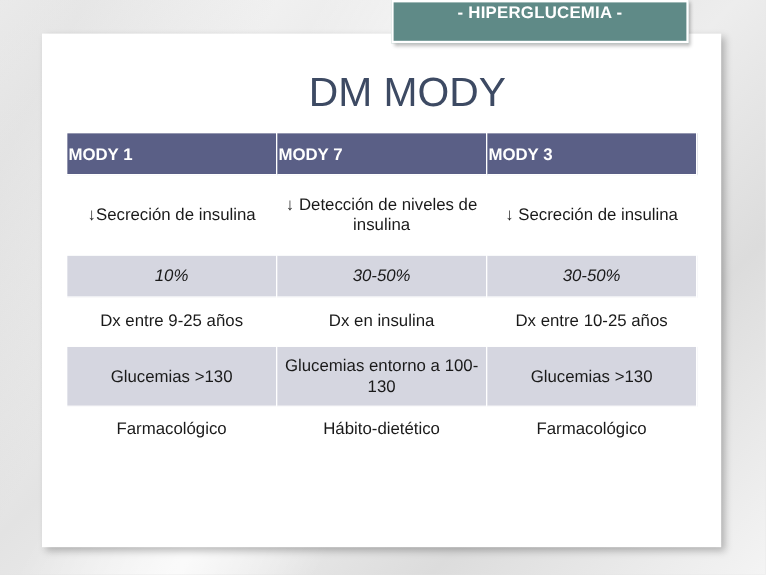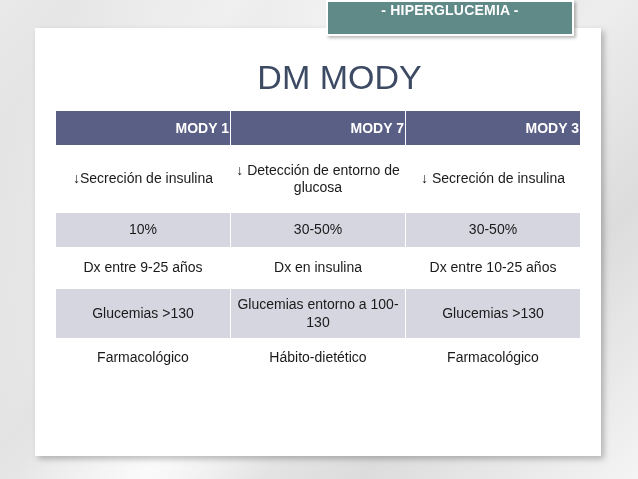--- a/index.html
+++ b/index.html
@@ -80,36 +80,36 @@
     border-collapse: collapse;
     table-layout: fixed;
   }
   table.mody th {
     background: #5a5f86;
     color: #ffffff;
     font-size: 14px;
     font-weight: bold;
     height: 32px;
     border: 1px solid #ffffff;
-    text-align: right;
+    text-align: left;
   }
   table.mody td {
     border: 1px solid #ffffff;
     text-align: center;
     font-size: 14px;
     color: #1a1a1a;
     padding: 7px 5px;
     line-height: 1.25;
     font-weight: normal;
   }
   tr.shade td { background: #d5d6e0; }
   tr.plain td { background: #ffffff; }
   tr.r-gene td { height: 20px; }
   tr.r-mech td { height: 52px; }
-  tr.r-prev td { height: 20px; }
+  tr.r-prev td { height: 20px; font-style: italic; }
   tr.r-age td  { height: 26px; }
   tr.r-gluc td { height: 34px; }
   tr.r-tx td   { height: 24px; }
 </style>
 </head>
 <body>
 
 <div class="slide">
 
   <div class="header-banner">
@@ -124,21 +124,21 @@
       <thead>
         <tr>
           <th>MODY  1</th>
           <th>MODY 7</th>
           <th>MODY 3</th>
         </tr>
       </thead>
       <tbody>
         <tr class="plain r-mech">
           <td>↓Secreción de insulina</td>
-          <td>↓ Detección de entorno de glucosa</td>
+          <td>↓ Detección de niveles de insulina</td>
           <td>↓ Secreción de insulina</td>
         </tr>
         <tr class="shade r-prev">
           <td>10%</td>
           <td>30-50%</td>
           <td>30-50%</td>
         </tr>
         <tr class="plain r-age">
           <td>Dx entre 9-25 años</td>
           <td>Dx en insulina</td>

